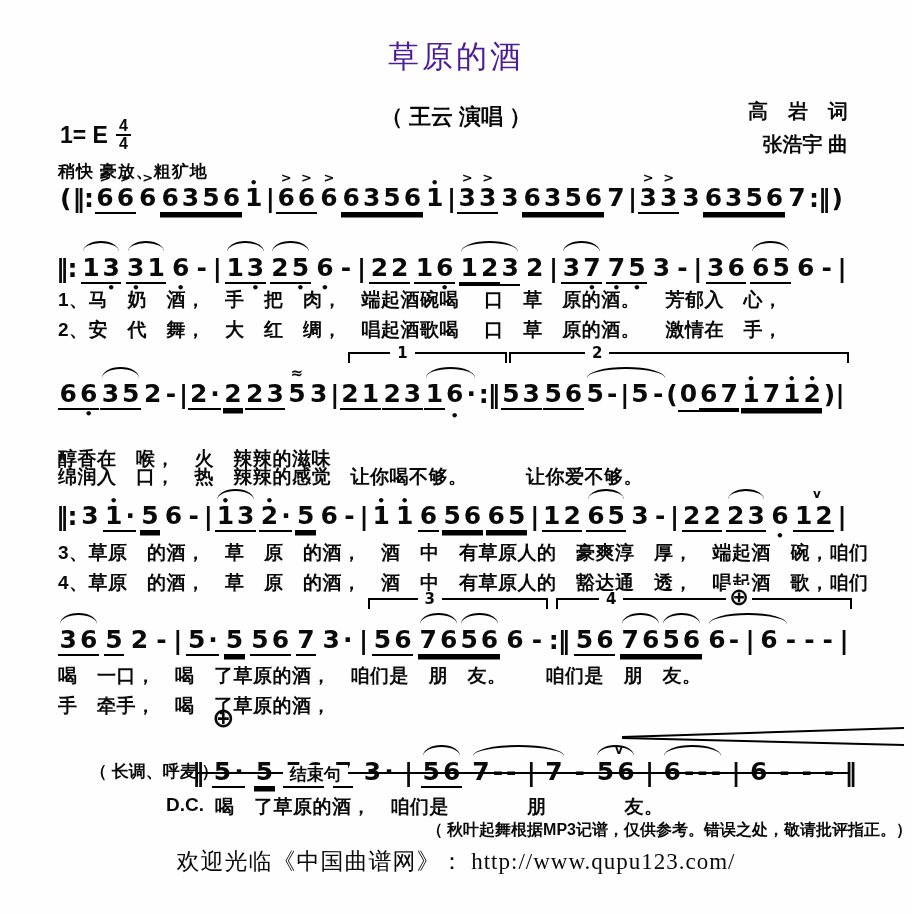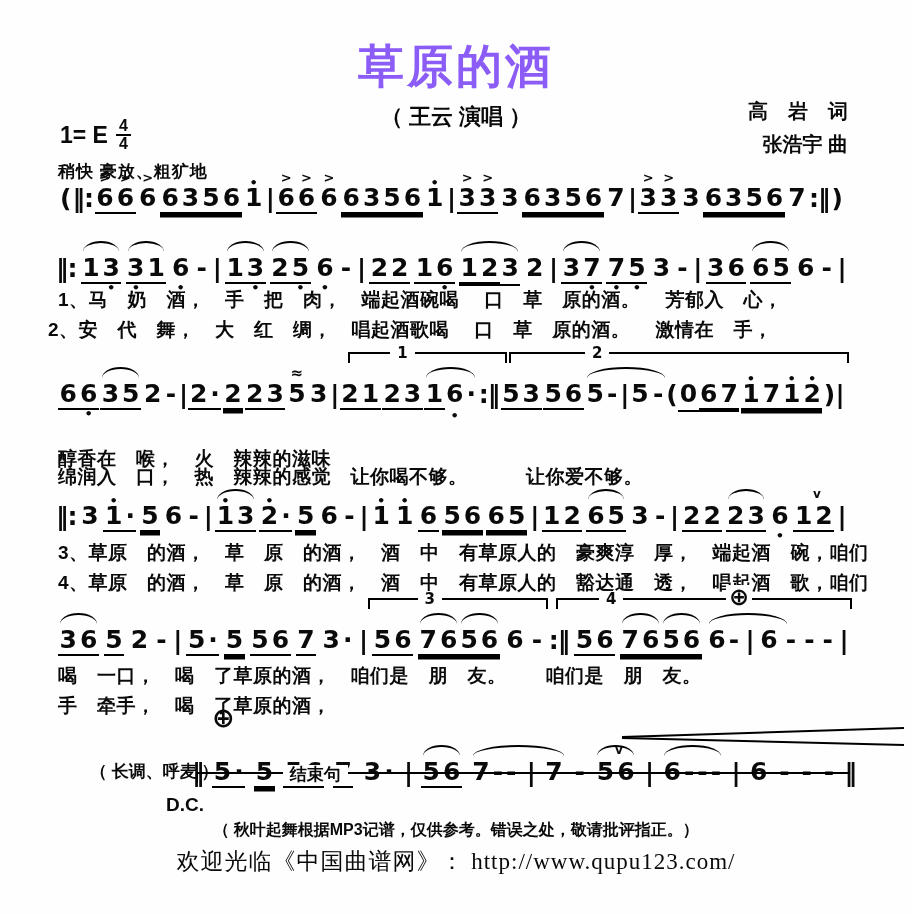--- a/index.html
+++ b/index.html
@@ -1,19 +1,19 @@
 <!DOCTYPE html>
 <html><head>
 <meta charset="utf-8">
 <style>
   html,body{margin:0;padding:0;background:#e8e8e8;}
   .stage{position:relative;width:912px;height:914px;background:#fefefe;color:#0a0a0a;overflow:hidden;
          font-family:"Liberation Sans",sans-serif;}
   .abs{position:absolute;}
-  .title{left:0;right:0;top:36px;text-align:center;font-size:46px;font-weight:700;color:#8b5cf6;letter-spacing:3px;}
+  .title{left:0;right:0;top:36px;text-align:center;font-size:31px;font-weight:400;color:#4c1d95;letter-spacing:3px;}
   .subtitle{left:0;right:0;top:102px;text-align:center;font-size:22px;font-weight:700;}
   .credit{right:64px;font-size:20px;font-weight:700;text-align:right;}
   .credit1{top:98px;} .credit2{top:131px;}
   .keysig{left:60px;top:118px;font-size:23px;font-weight:700;display:flex;align-items:center;}
   .frac{display:inline-flex;flex-direction:column;align-items:center;margin-left:8px;font-size:16px;line-height:1.0;}
   .frac .num{border-bottom:2px solid #000;padding:0 3px;}
   .frac .den{padding:0 3px;}
   .tempo{left:58px;top:160px;font-size:17px;font-weight:700;letter-spacing:1px;}
 
   .sysline{position:absolute;display:flex;justify-content:space-between;align-items:flex-start;height:30px;}
@@ -31,21 +31,21 @@
   .slurw::before{right:-46px;}
   .lyr{position:absolute;font:700 19px "Liberation Sans",sans-serif;white-space:pre;letter-spacing:0.5px;}
 
   .volta{position:absolute;height:9px;border-top:2px solid #000;border-left:2px solid #000;border-right:2px solid #000;}
   .volta.noright{border-right:none;}
   .vlabel{position:absolute;top:-9px;background:#fefefe;padding:0 7px;font:700 15px "DejaVu Sans",sans-serif;line-height:1.1;}
   .vcoda{position:absolute;top:-15px;background:#fefefe;padding:0 3px;font:700 24px "DejaVu Sans",sans-serif;line-height:1;}
   .codasym{font:700 27px "DejaVu Sans",sans-serif;line-height:1;}
   .endlabel{left:56px;top:760px;font-size:17px;font-weight:700;margin-left:34px;}
   .dc{left:166px;top:794px;font:700 19px "Liberation Sans",sans-serif;}
-  .footnote{left:0;right:0;top:820px;text-align:center;font-size:16px;font-weight:700;}
+  .footnote{left:0;right:0;top:820px;text-align:right;font-size:16px;font-weight:700;}
   .footsite{left:0;right:0;top:846px;text-align:center;font-size:23px;font-weight:400;
             font-family:"Liberation Serif",serif;letter-spacing:1px;}
 </style>
 </head>
 <body>
 
 <div class="stage" id="stage">
   <div class="abs title">草原的酒</div>
   <div class="abs subtitle">（ 王云 演唱 ）</div>
   <div class="abs credit credit1">高　岩　词</div>
@@ -365,21 +365,21 @@
         </span>
       </span>
       <span class="grp">
         <span class="nt">
           <span class="tx">-</span>
         </span>
       </span>
       <span class="bar">|</span>
     </div>
     <div class="lyr" style="left: 58px; top: 287px;">1、马　奶　酒，　手　把　肉，　端起酒碗喝　 口　草　原的酒。　 芳郁入　心，</div>
-    <div class="lyr" style="left: 48px; top: 317px;">2、安　代　舞，　大　红　绸，　唱起酒歌喝　 口　草　原的酒。　 激情在　手，</div>
+    <div class="lyr" style="left: 58px; top: 317px;">2、安　代　舞，　大　红　绸，　唱起酒歌喝　 口　草　原的酒。　 激情在　手，</div>
     <div class="sysline" style="left: 58px; top: 380px; width: 786px;">
       <span class="grp u1">
         <span class="nt">
           <span class="tx">6</span>
         </span>
         <span class="nt">
           <span class="tx">6</span>
           <i class="mk m-lo">•</i>
         </span>
       </span>
@@ -966,20 +966,21 @@
           <span class="tx">-</span>
         </span>
       </span>
       <span class="grp">
         <span class="nt">
           <span class="tx">-</span>
         </span>
       </span>
       <span class="bar">‖</span>
     </div>
+    <div class="lyr" style="left: 215px; top: 794px;">喝　了草原的酒，　咱们是　　　　朋　　　　友。</div>
     <div class="volta" style="left: 348px; top: 352px; width: 155px;">
       <span class="vlabel" style="left: 26%;">1</span>
     </div>
     <div class="volta" style="left: 509px; top: 352px; width: 336px;">
       <span class="vlabel" style="left: 22%;">2</span>
     </div>
     <div class="volta" style="left: 368px; top: 598px; width: 176px;">
       <span class="vlabel" style="left: 27%;">3</span>
     </div>
     <div class="volta" style="left: 556px; top: 598px; width: 292px;">

